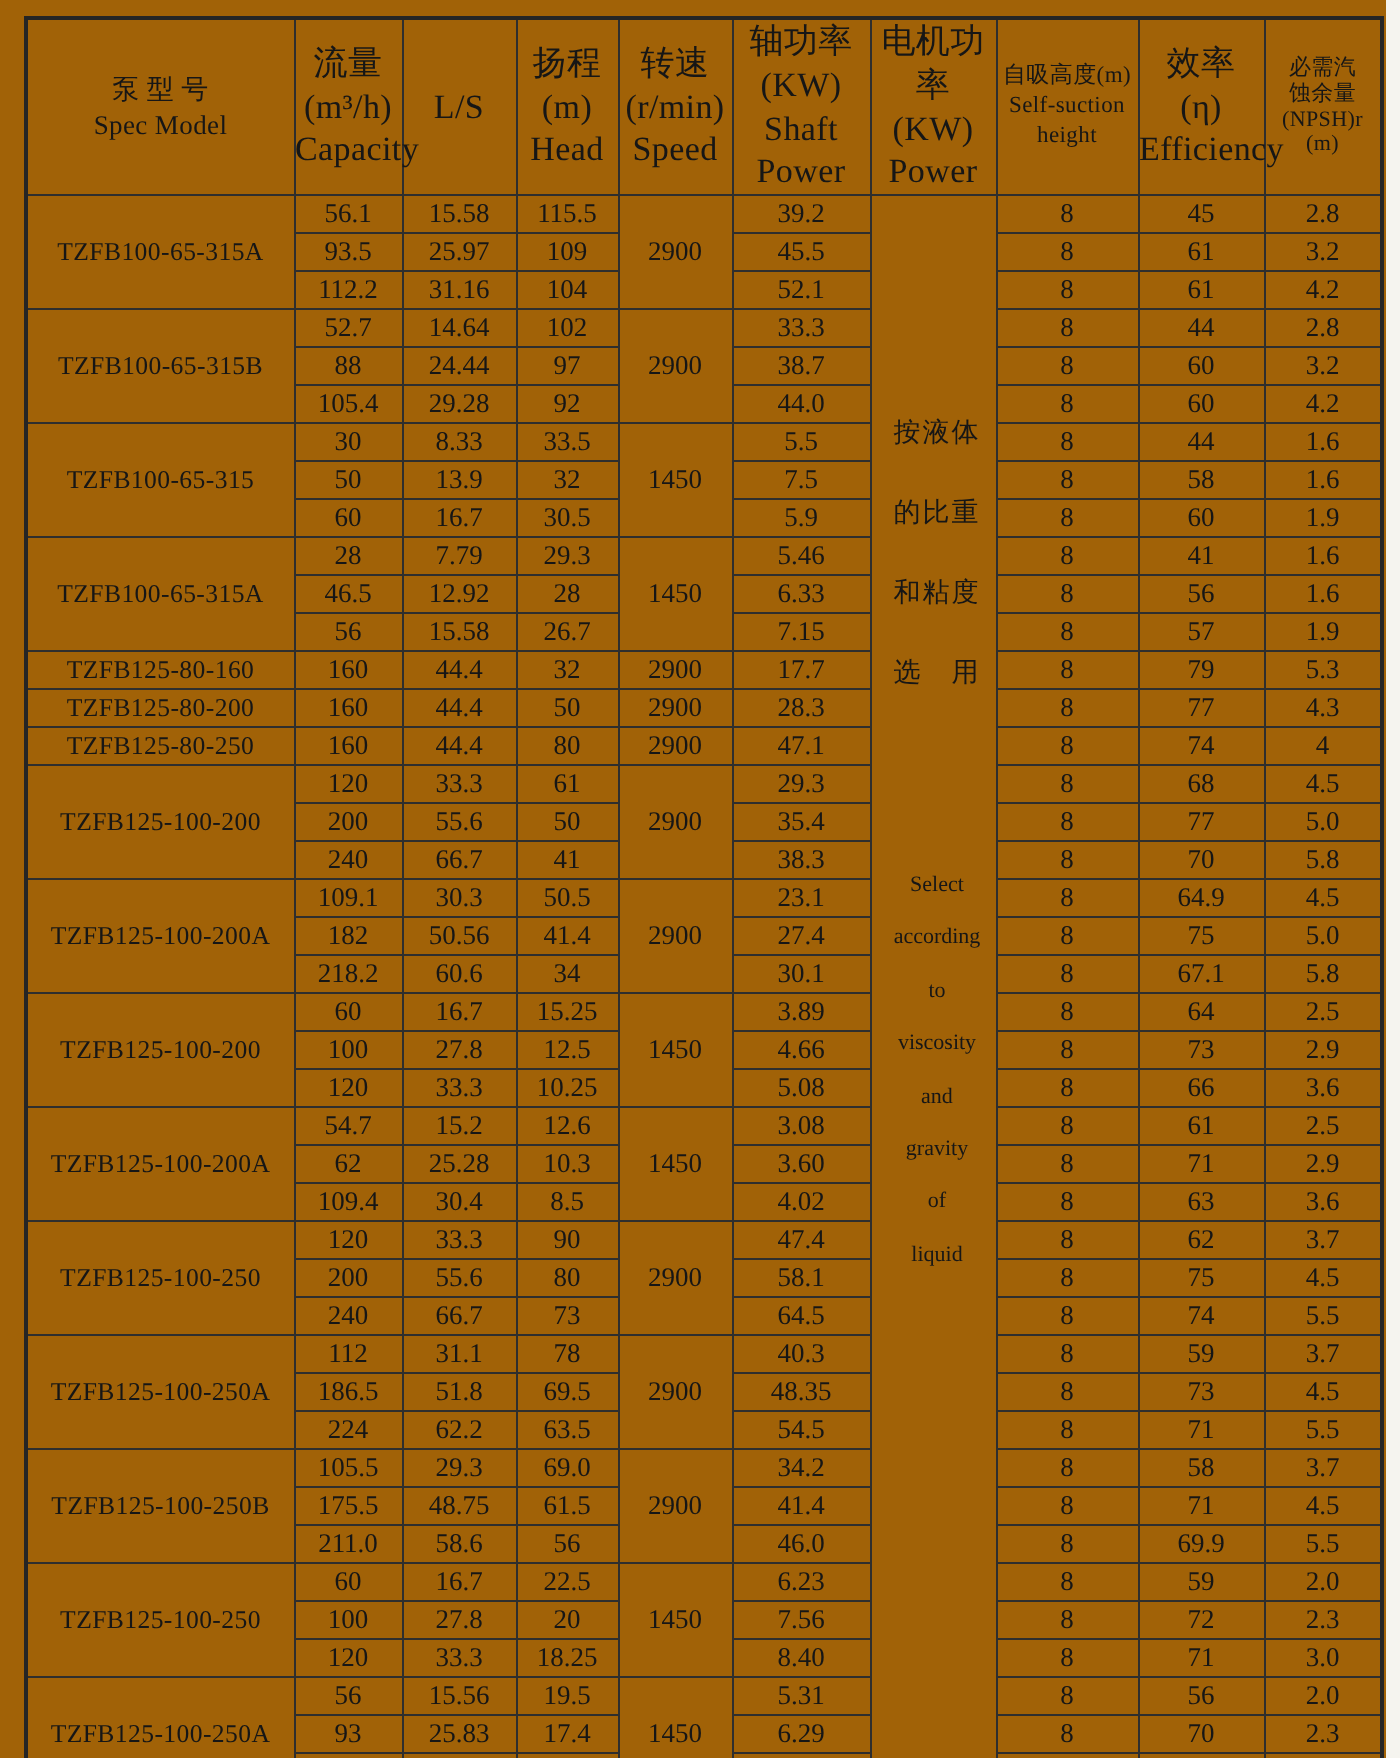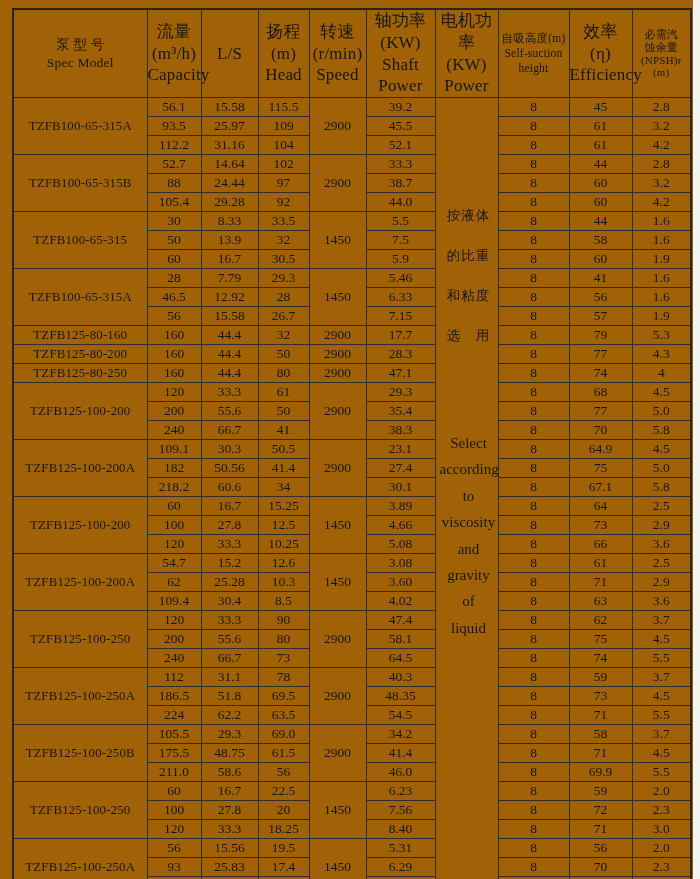--- a/index.html
+++ b/index.html
@@ -69,21 +69,21 @@
     right: 0;
     transform: translateY(-50%);
     text-align: center;
     display: block;
   }
   .power-note .cn {
     font-size: 13.5px;
     letter-spacing: 1px;
   }
   .power-note .en {
-    font-size: 15px;
+    font-size: 11px;
   }
 </style>
 </head>
 <body>
 
 <div class="page">
   <table class="spec-table">
     <colgroup>
       <col style="width:134px">
         <col style="width:54px">

